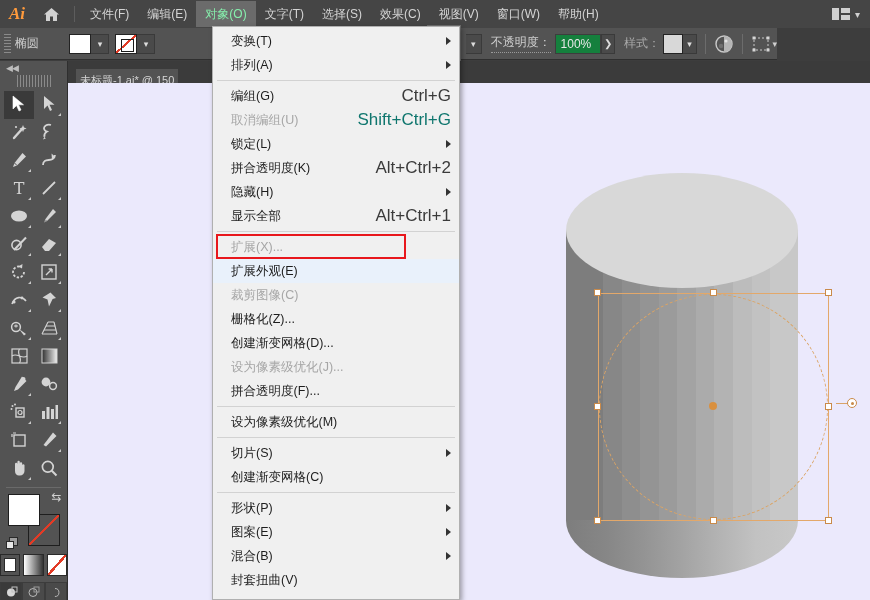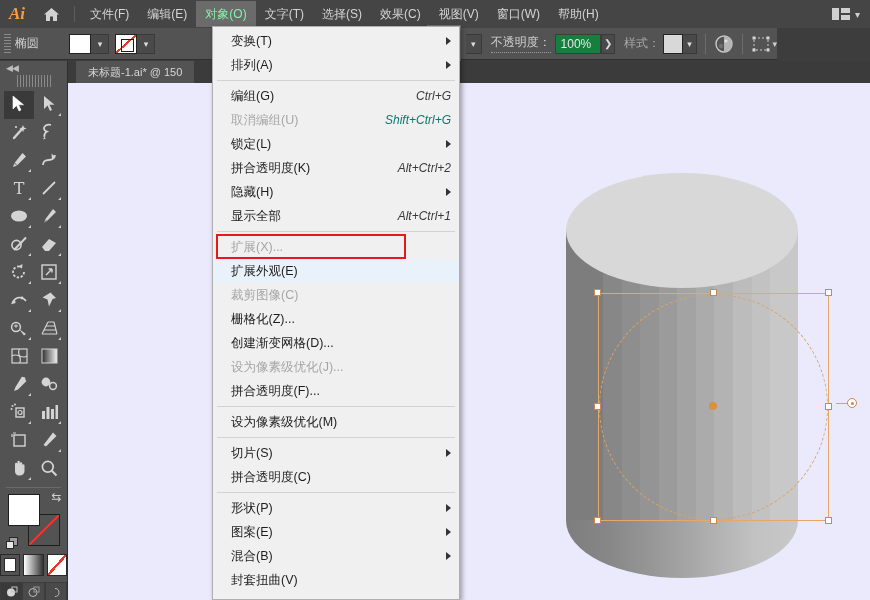--- a/index.html
+++ b/index.html
@@ -77,21 +77,21 @@
   }
   .style-swatch { width:26px; height:20px; background:#d8d8d8; border:1px solid #232323; }
   .dotted-under { border-bottom:1px dotted #9a9a9a; padding-bottom:1px;text-align:center; }
 
   
   #tabbar {
     position:absolute; left:68px; top:61px; width:802px; height:22px;
     background:#3b3b3b;
   }
   .doc-tab {
-    position:absolute; left:8px; top:0; height:22px; padding:0 12px;
+    position:absolute; left:8px; top:8px; height:22px; padding:0 4px;
     background:#535353; color:#d6d6d6; font-size:11px;
     display:flex; align-items:center; white-space:nowrap;
   }
 
   
   #toolbar {
     position:absolute; left:0; top:61px; width:68px; height:539px;
     background:#535353; border-right:1px solid #2f2f2f;
   }
   .tb-collapse { height:14px; display:flex; align-items:center; padding-left:6px;
@@ -189,21 +189,21 @@
   #dropdown {
     position:absolute; left:212px; top:26px; width:248px; height:574px;
     background:#f0f0f0; border:1px solid #b0b0b0; box-shadow:2px 2px 5px rgba(0,0,0,.35);
     padding:2px 0; overflow:hidden;
   }
   .dd-row {
     height:24px; display:flex; align-items:center; padding:0 8px 0 18px;
     color:#1d1d1d; font-size:12.5px; position:relative; white-space:nowrap;
   }
   .dd-row.disabled { color:#a6a6a6; }
-  .dd-row .accel { margin-left:auto; color:#3a3a3a; font-size:12px; padding-left:20px;font-style:italic; }
+  .dd-row .accel { margin-left:auto; color:#3a3a3a; font-size:17px; padding-left:20px; }
   .dd-row.disabled .accel { color:#0f766e; }
   .dd-row .sub-arrow {
     margin-left:auto; width:0; height:0;
     border-top:4px solid transparent; border-bottom:4px solid transparent;
     border-left:5px solid #333;
   }
   .dd-sep { height:1px; background:#d2d2d2; margin:3px 4px; }
   .dd-row.highlight {
     background:#e9f1fb;
   }
@@ -638,21 +638,21 @@
       <div class="dd-sep"></div>
       <div class="dd-row">
         <span>设为像素级优化(M)</span>
       </div>
       <div class="dd-sep"></div>
       <div class="dd-row">
         <span>切片(S)</span>
         <span class="sub-arrow"></span>
       </div>
       <div class="dd-row">
-        <span>拼合透明度(C)</span>
+        <span>创建渐变网格(C)</span>
       </div>
       <div class="dd-sep"></div>
       <div class="dd-row">
         <span>形状(P)</span>
         <span class="sub-arrow"></span>
       </div>
       <div class="dd-row">
         <span>图案(E)</span>
         <span class="sub-arrow"></span>
       </div>

